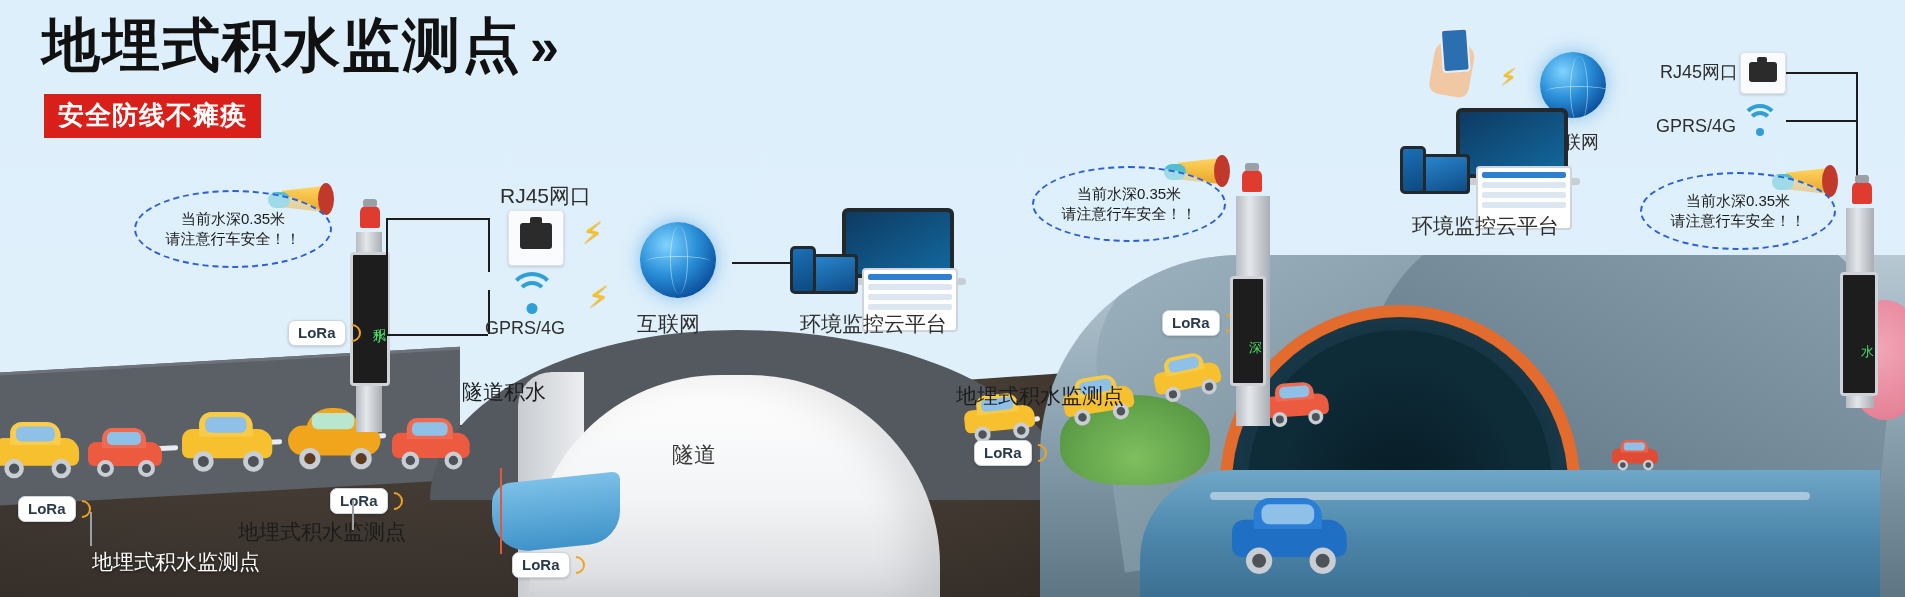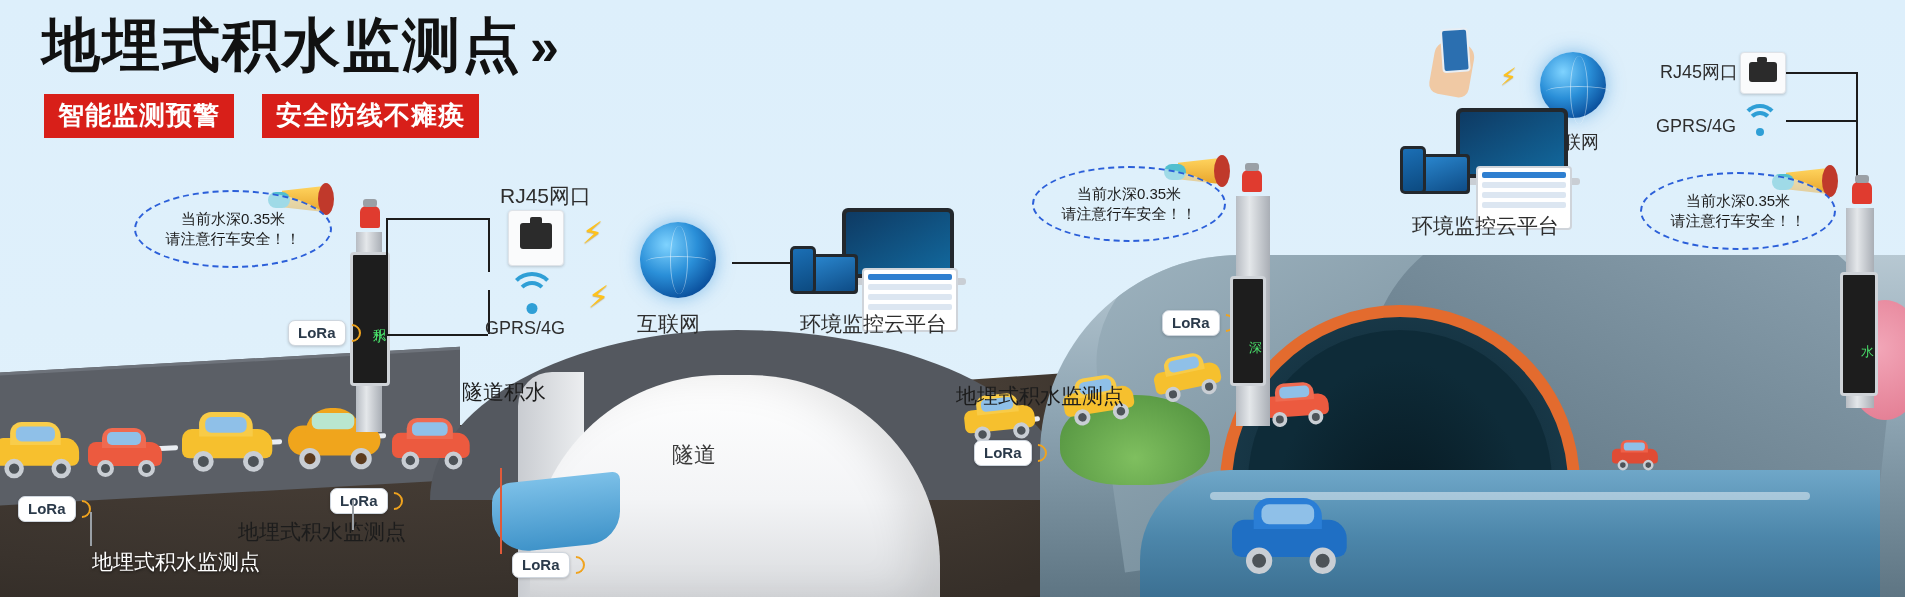--- a/index.html
+++ b/index.html
@@ -159,21 +159,20 @@
 </head>
 <body>
 
 <div id="stage">
 
   <div class="headline">
     <span>地埋式积水监测点</span><span class="chev">»</span>
   </div>
 
   <div class="badges">
-    <div class="badge">智能监测预警</div>
     <div class="badge">安全防线不瘫痪</div>
   </div>
 
   <div class="soil"></div>
   <div class="soil2"></div>
   <div class="road-left2"></div>
   <div class="road-left"></div>
   <div class="road-hill"></div>
 
   <div class="lanemark" style="left:40px;top:452px;width:34px;transform:skewY(-3deg);"></div>

